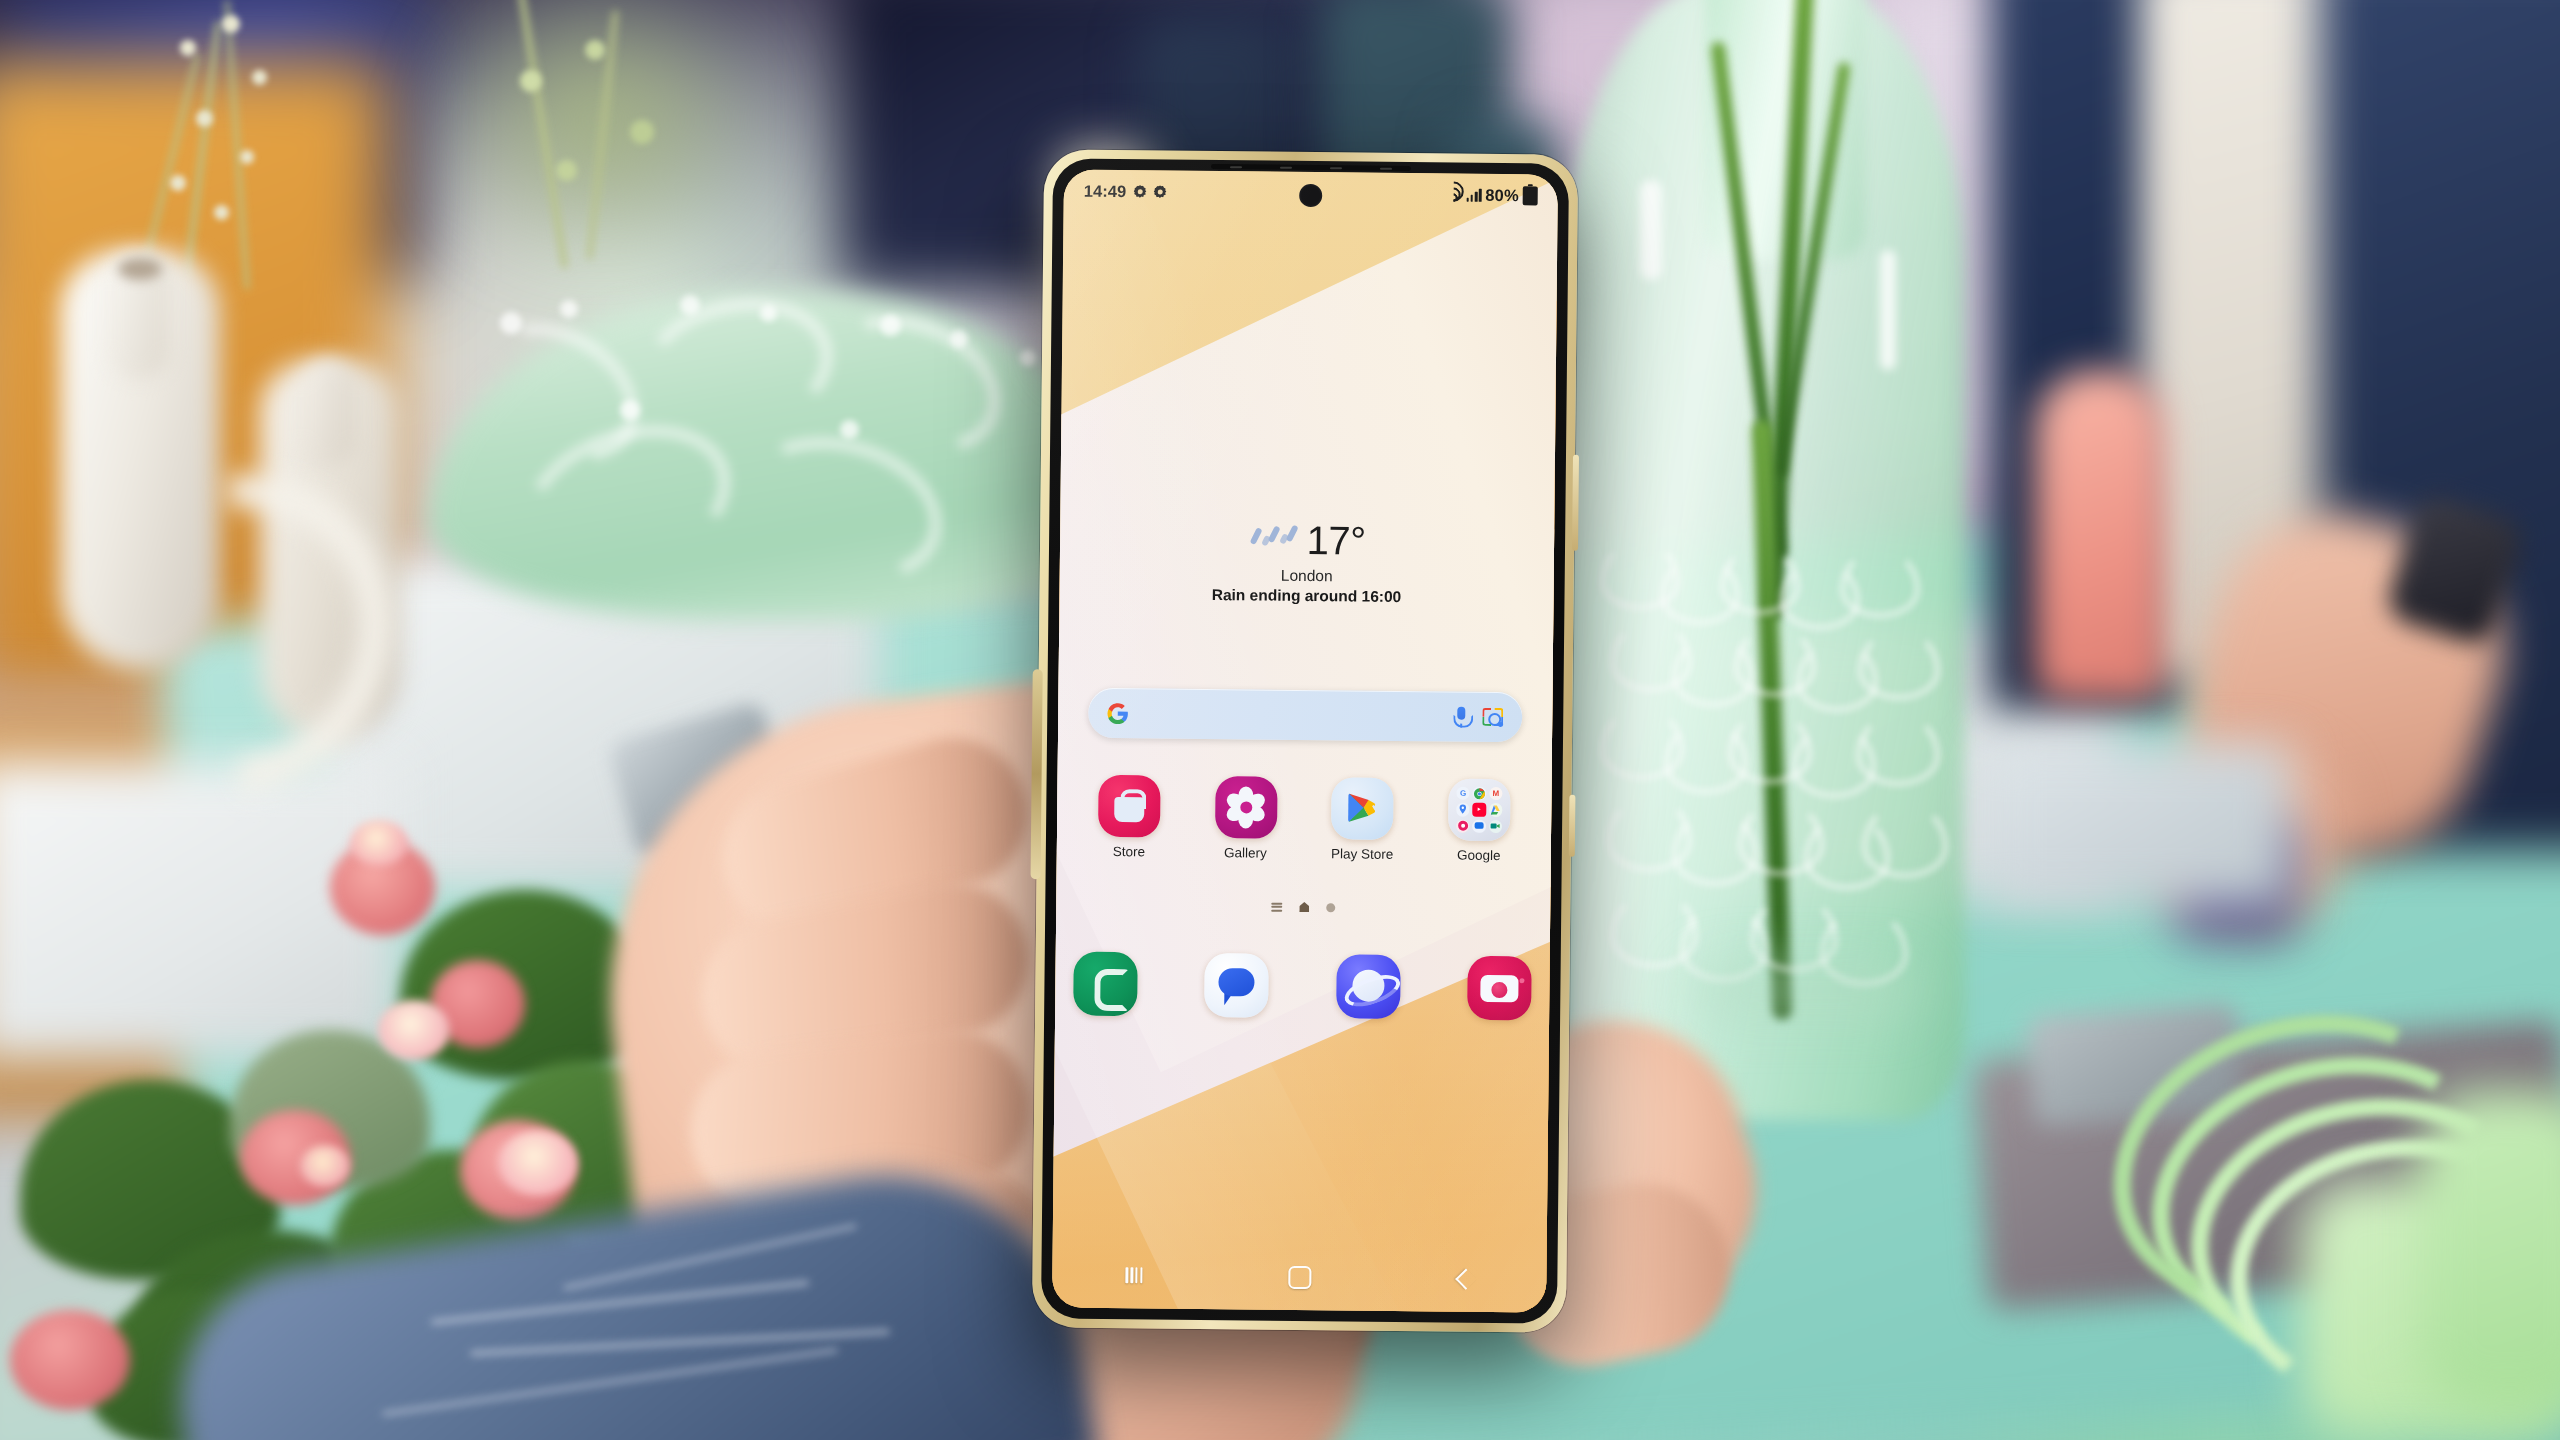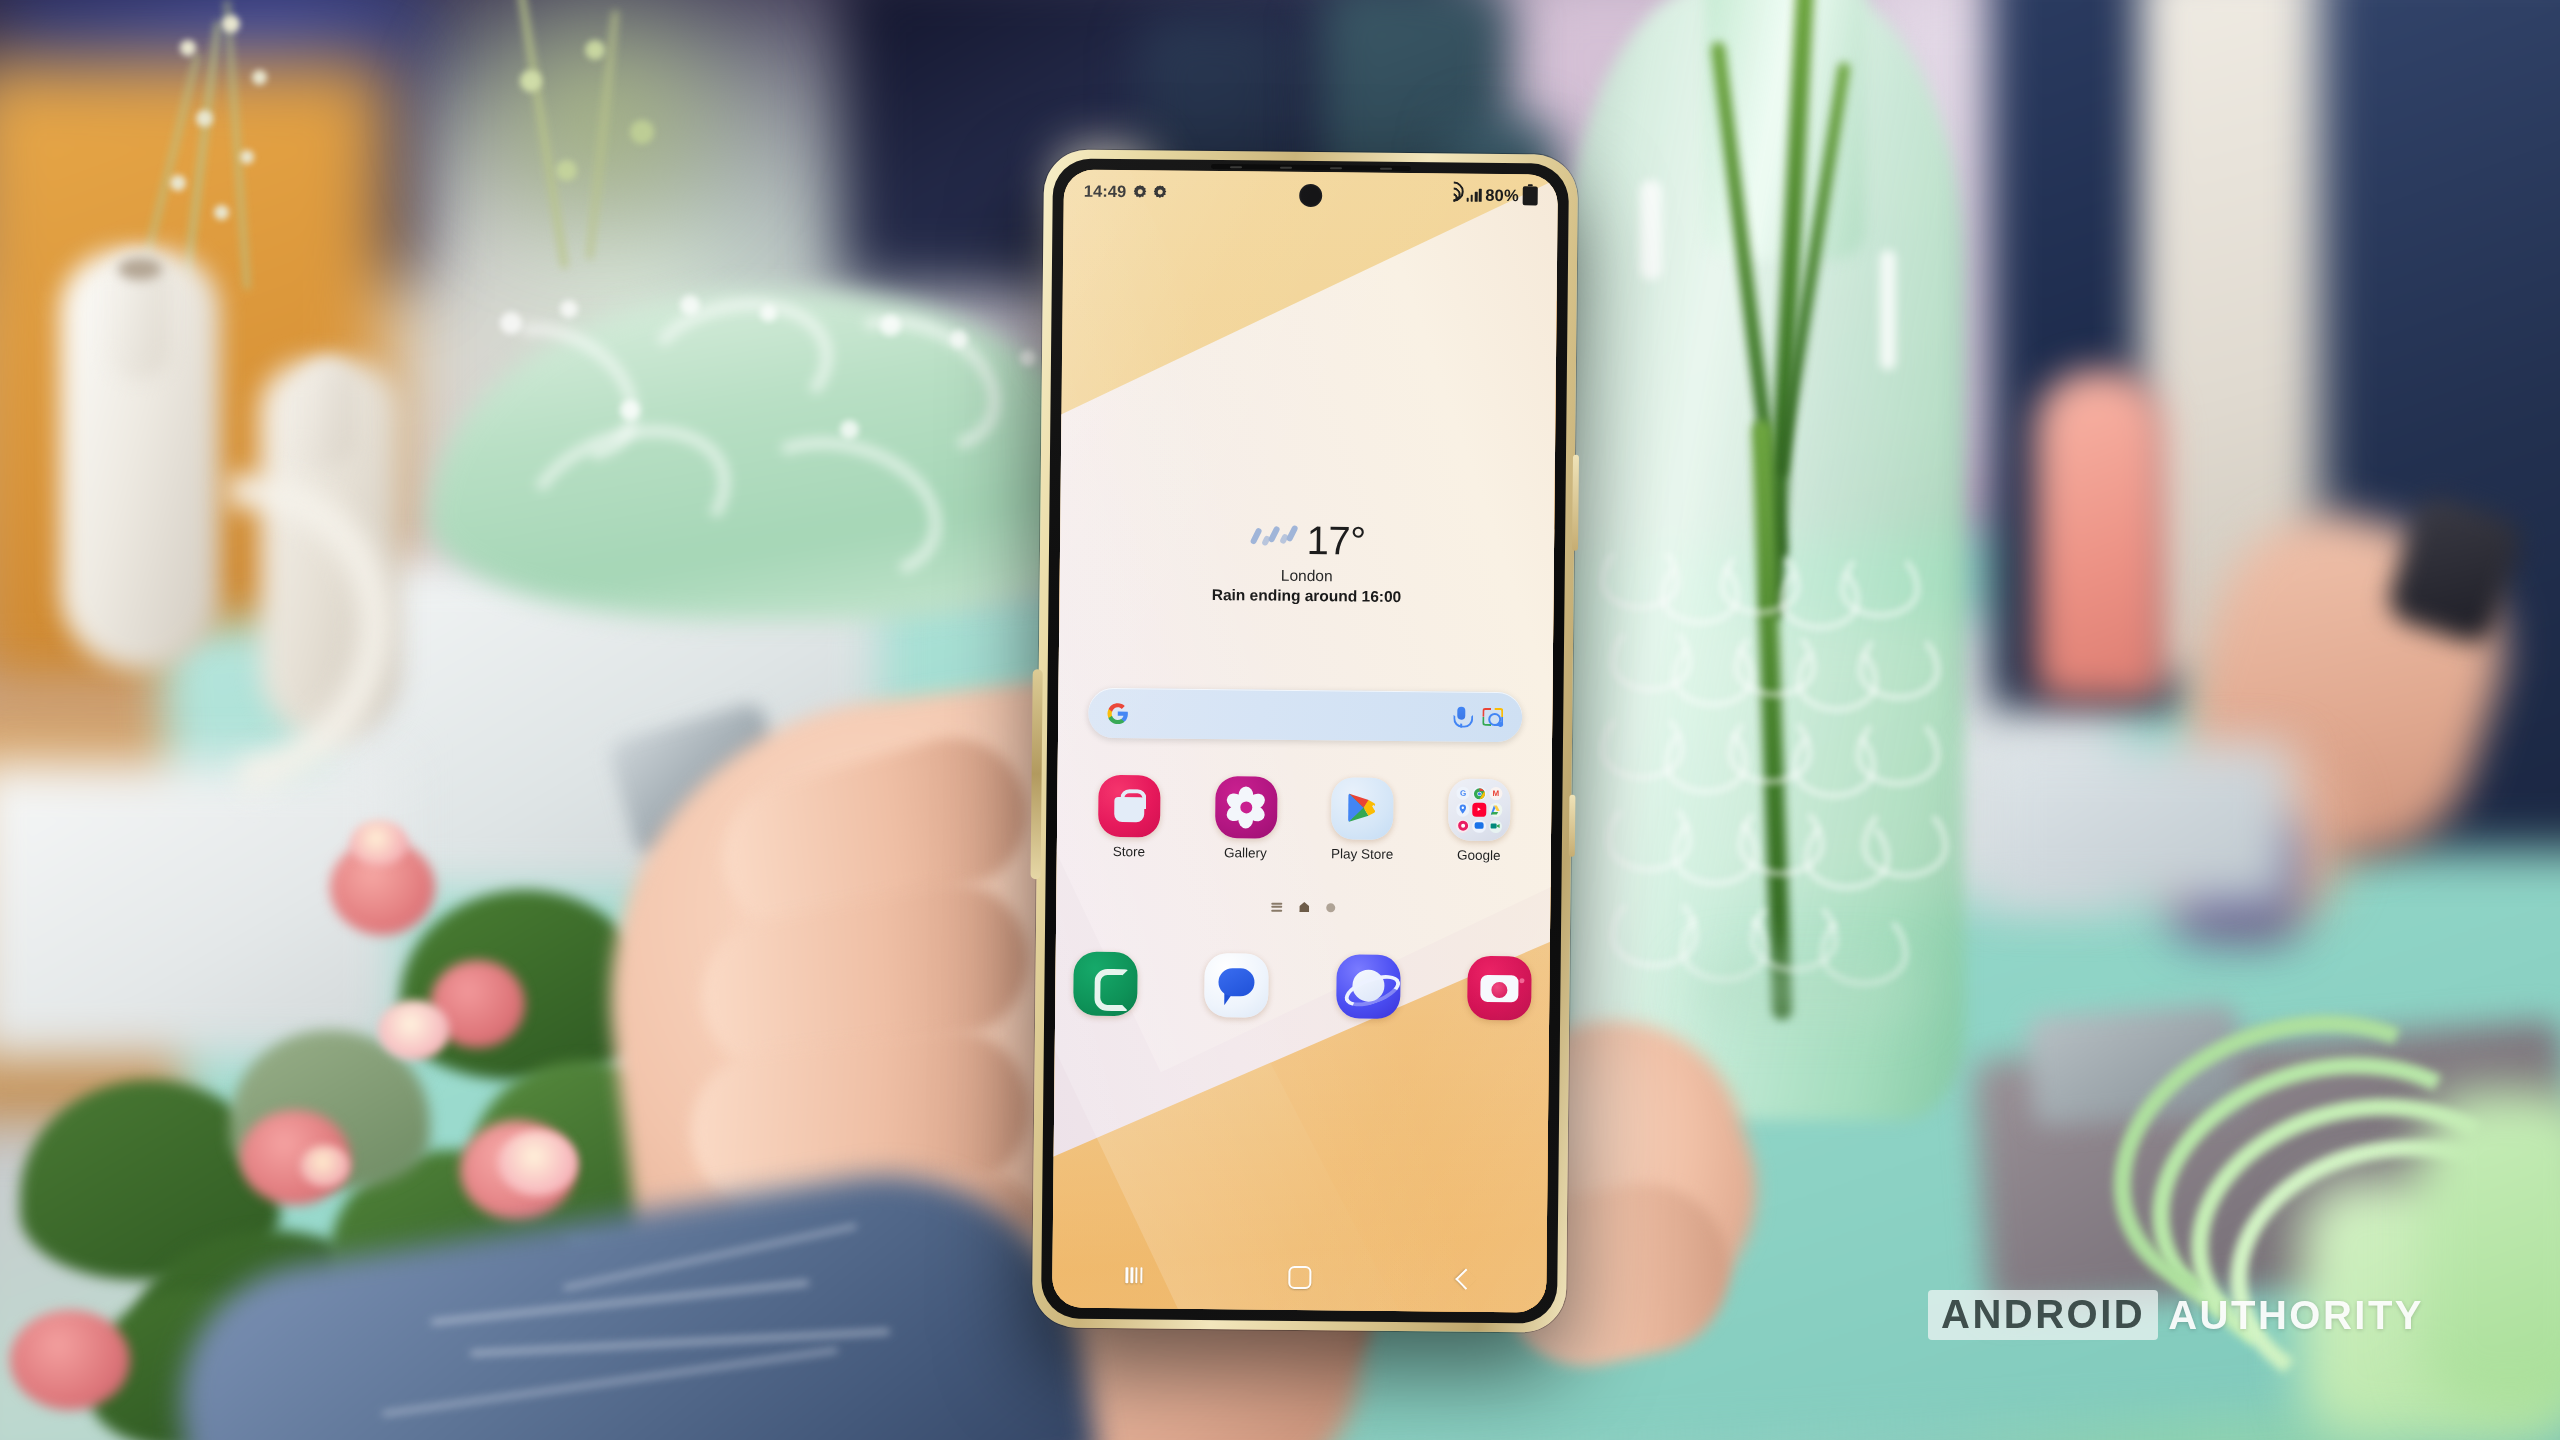--- a/index.html
+++ b/index.html
@@ -729,18 +729,14 @@
             <i></i>
             <i></i>
           </span>
         <span class="nav-home"></span>
         <span class="nav-back"></span>
       </div>
     </div>
     <div class="glass-gloss"></div>
   </div>
 
-  <div id="wm">
-    <span class="wm-box">ANDROID</span>
-    <span class="wm-out">AUTHORITY</span>
-  </div>
 
 </div>
 
 </body></html>

